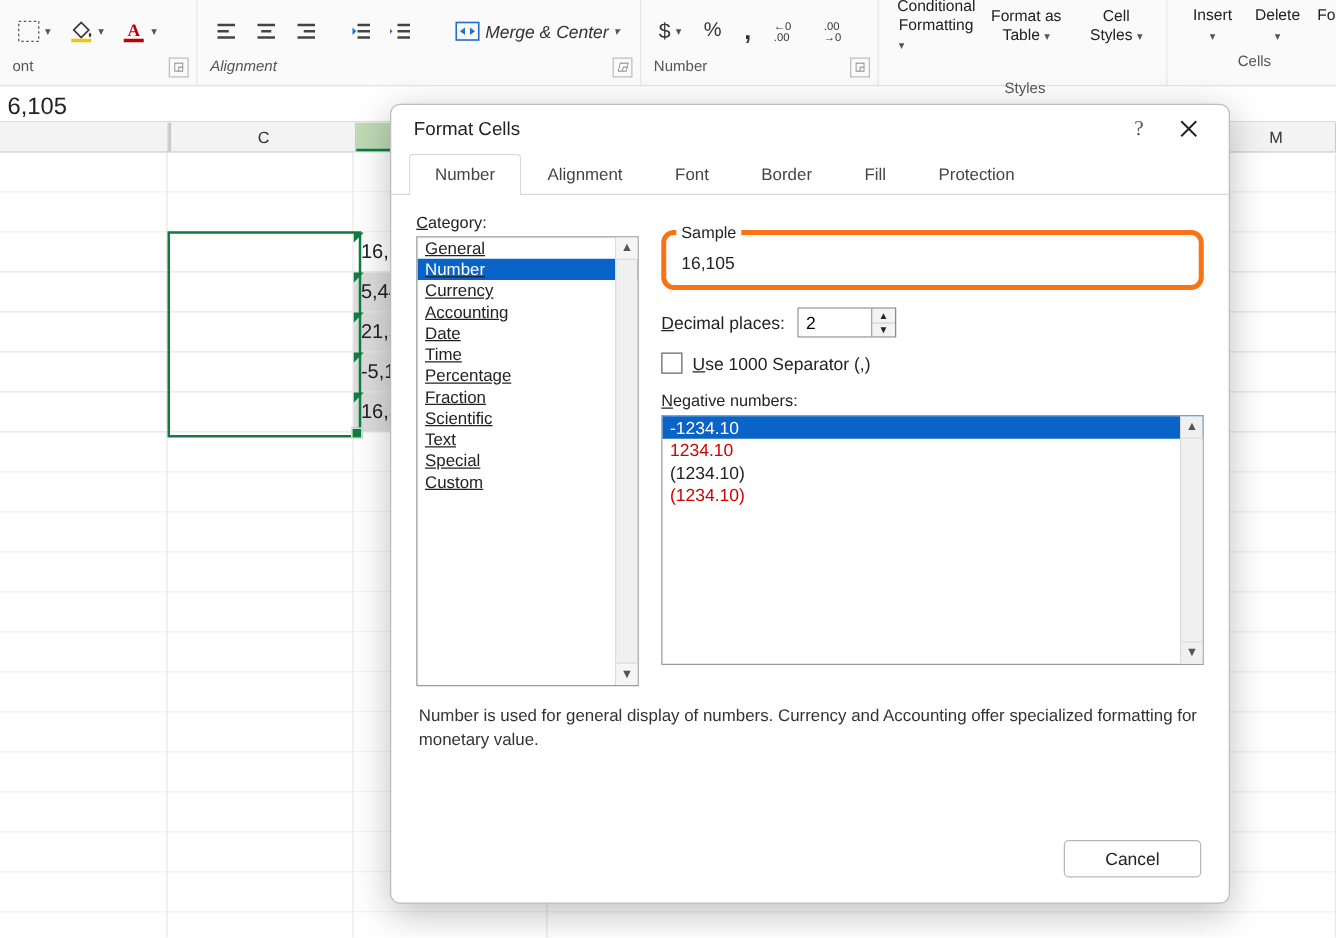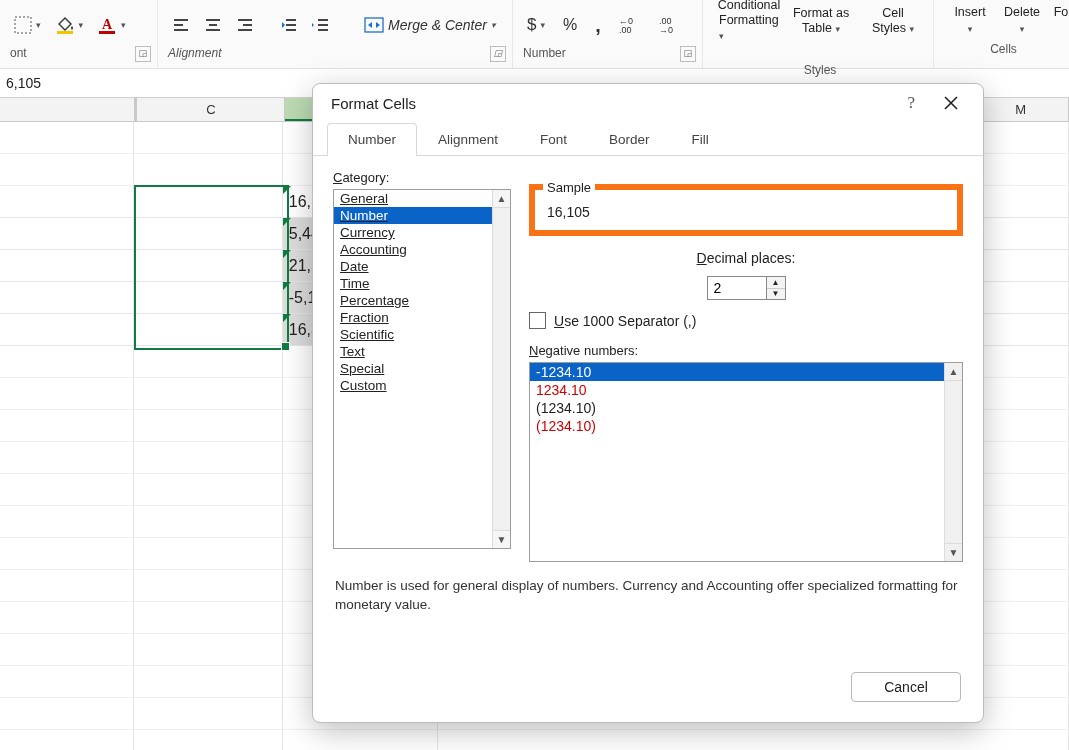--- a/index.html
+++ b/index.html
@@ -11,21 +11,21 @@
   .ribbon-row { display:flex; align-items:center; gap:6px; padding:4px 10px 0 10px; height:42px; }
   .ribbon-label { text-align:center; font-size:12px; color:#555; padding-bottom:6px; display:flex; justify-content:space-between; padding-left:10px; padding-right:6px;}
   .ribbon-label .dlglaunch { width:14px; height:14px; border:1px solid #bdbdbd; font-size:9px; line-height:12px; text-align:center; color:#666; cursor:pointer;}
   .rbtn { display:inline-flex; align-items:center; gap:4px; padding:2px 4px; border-radius:3px; cursor:pointer; color:#333;}
   .caret { font-size:9px; color:#555; }
   .icon-box { display:inline-block; }
   .vbtn { display:flex; flex-direction:column; align-items:center; font-size:12.5px; line-height:15px; padding:0 6px; cursor:pointer; min-width:60px;}
   .vbtn .caret { margin-top:2px;}
 
   
-  .formula-bar { height:28px; border-bottom:1px solid #d0d0d0; display:flex; align-items:center; padding:0 6px; font-size:14px; background:#fff;}
+  .formula-bar { height:28px; border-bottom:1px solid #d0d0d0; display:flex; align-items:flex-end; padding:0 6px; font-size:19px; background:#fff;}
 
   
   .grid { position:relative; height:654px; overflow:hidden; background:#fff;}
   .colheaders { display:flex; height:23px; background:#f3f3f3; border-bottom:1px solid #c9c9c9;}
   .colh { border-right:1px solid #c9c9c9; font-size:13px; color:#333; display:flex; align-items:center; justify-content:center; background:#f3f3f3;}
   .colh.sel { background:#bddab3; color:#2b7a3a; border-bottom:2px solid #107c41;}
   .rows { position:relative; }
   .row { display:flex; height:32px; }
   .cellA { width:135px; border-right:1px solid #e5e5e5; border-bottom:1px solid #e5e5e5;}
   .cellB { width:150px; border-right:1px solid #e5e5e5; border-bottom:1px solid #e5e5e5;}
@@ -51,24 +51,24 @@
   .catcol { width:178px; }
   .lbl { font-size:13px; margin-bottom:4px; display:block;}
   .underline-key { text-decoration:underline; }
   .listbox { border:1px solid #9c9c9c; height:358px; background:#fff; position:relative; overflow:hidden;text-decoration:underline;}
   .listbox .item { padding:1px 6px; font-size:13.5px; cursor:pointer;}
   .listbox .item.sel { background:#0a63c7; color:#fff;}
   .listbox .scroll { position:absolute; right:0; top:0; width:17px; height:100%; background:#f0f0f0; border-left:1px solid #dcdcdc;}
   .listbox .scroll .arr { height:17px; text-align:center; font-size:10px; line-height:17px; color:#555; background:#f5f5f5; border-bottom:1px solid #dcdcdc;}
   .listbox .scroll .arr.bottom { position:absolute; bottom:0; width:100%; border-top:1px solid #dcdcdc; border-bottom:none;}
   .rightcol { flex:1; }
-  .sample-box { border:6px solid #f97316; border-radius:0; padding:8px 12px 10px 12px; margin-top:14px; position:relative;}
+  .sample-box { border:4px solid #f97316; border-radius:10px; padding:8px 12px 10px 12px; margin-top:14px; position:relative;}
   .sample-box .sample-lbl { position:absolute; top:-10px; left:8px; background:#fff; padding:0 4px; font-size:13px;}
   .sample-val { font-size:14px; padding-top:6px;}
-  .form-row { display:flex; align-items:center; gap:10px; margin-top:14px;flex-direction:column;}
+  .form-row { display:flex; align-items:center; gap:10px; margin-top:14px;}
   .spinner { display:flex; border:1px solid #888; height:22px;}
   .spinner input { border:none; width:46px; padding:0 6px; font-size:14px; outline:none;}
   .spinner .btns { display:flex; flex-direction:column; width:18px; border-left:1px solid #888;}
   .spinner .btns div { flex:1; font-size:8px; display:flex; align-items:center; justify-content:center; cursor:pointer; background:#f3f3f3;}
   .spinner .btns div:first-child { border-bottom:1px solid #ccc;}
   .chk-row { display:flex; align-items:center; gap:8px; margin-top:12px; font-size:14px;}
   .chk { width:15px; height:15px; border:1px solid #666; background:#fff; cursor:pointer;}
   .neglist { border:1px solid #9c9c9c; height:198px; margin-top:4px; position:relative; background:#fff;}
   .neglist .nitem { padding:1px 6px; font-size:14px; cursor:pointer;}
   .neglist .nitem.sel { background:#0a63c7; color:#fff;}
@@ -414,20 +414,21 @@
             <line x1="13" y1="1" x2="1" y2="13" stroke="#222" stroke-width="1.6"></line>
           </svg>
     </span>
   </div>
   <div class="tabs">
     <div class="tab active">Number</div>
     <div class="tab">Alignment</div>
     <div class="tab">Font</div>
     <div class="tab">Border</div>
     <div class="tab">Fill</div>
+    <div class="tab">Protection</div>
   </div>
 
   <div class="dlg-body">
     <div class="catcol">
       <span class="lbl"><span class="underline-key">C</span>ategory:</span>
       <div class="listbox">
         <div id="cat-items">
               <div class="item">General</div>
               <div class="item sel">Number</div>
               <div class="item">Currency</div>

